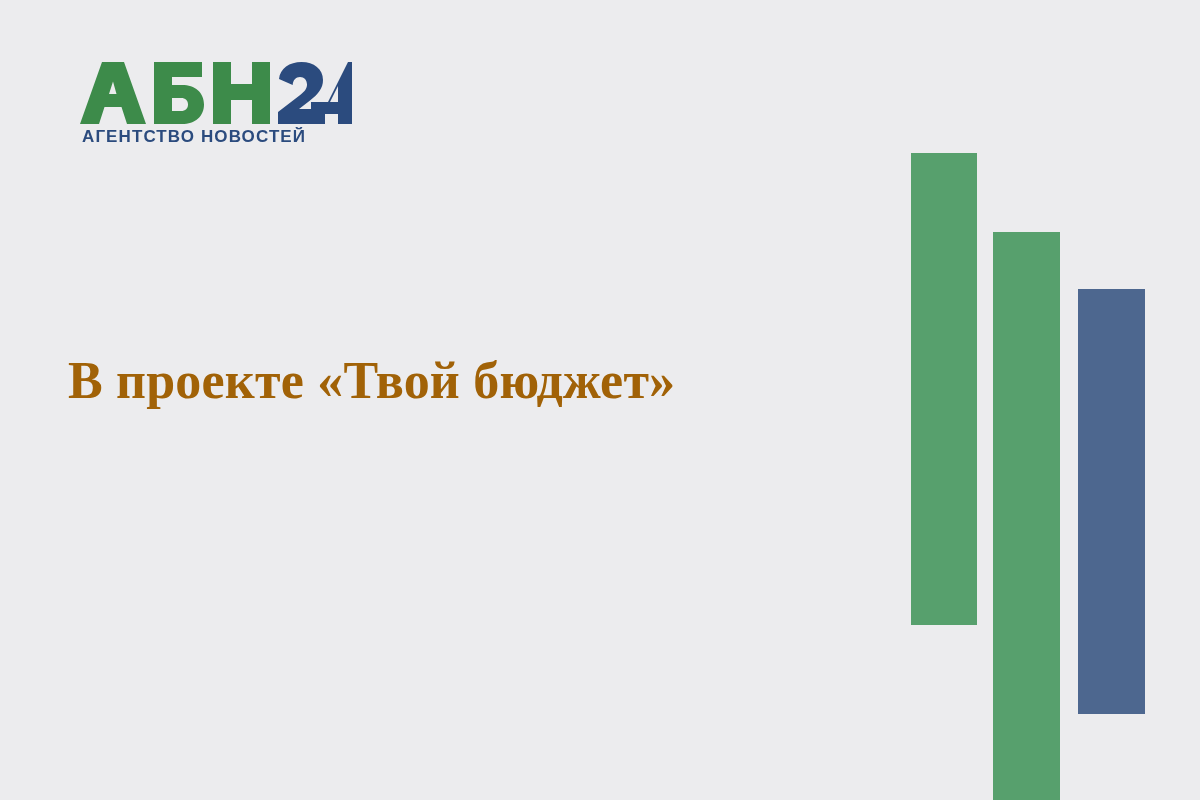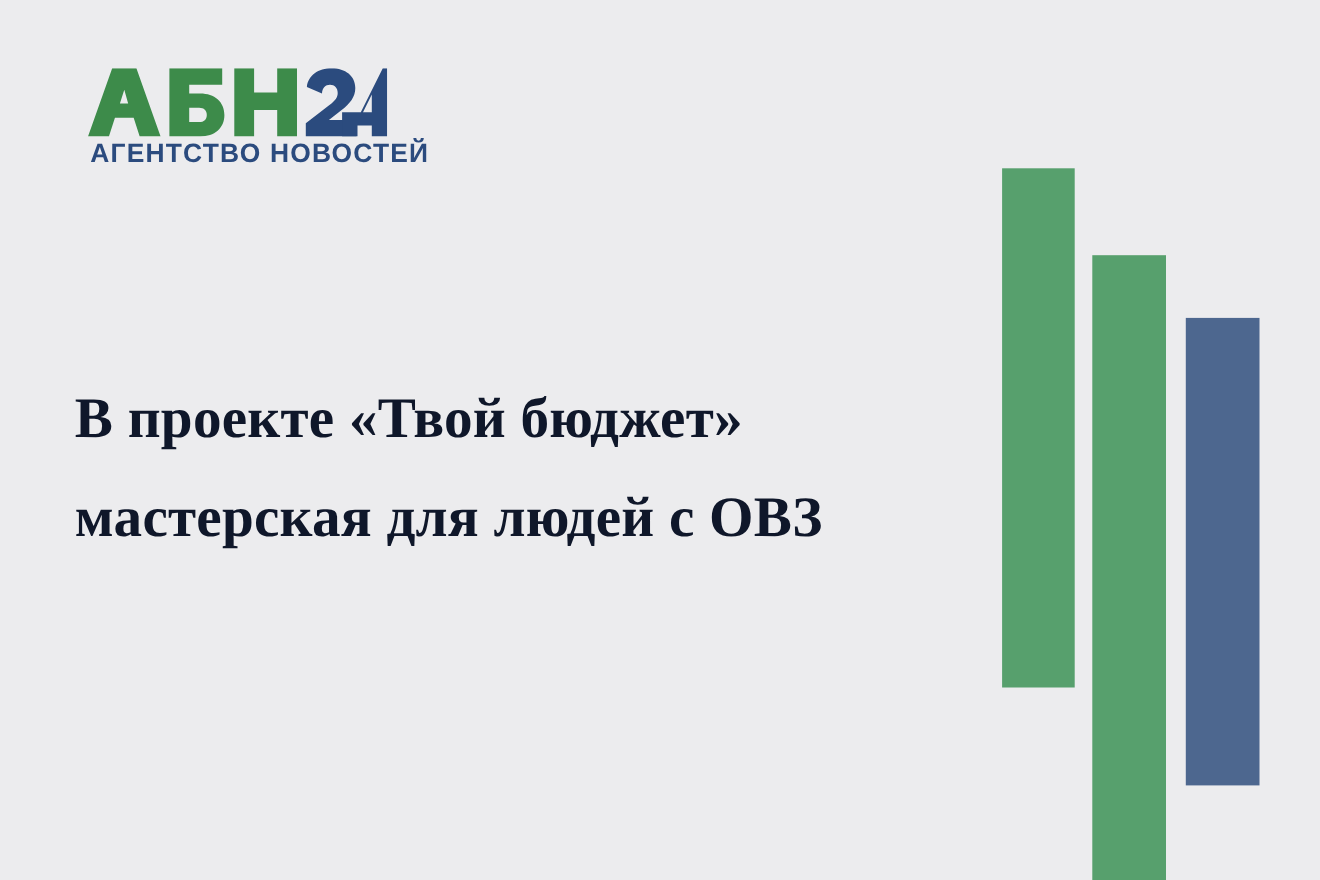--- a/index.html
+++ b/index.html
@@ -37,21 +37,21 @@
   }
   #logo-mark svg {
     display: block;
   }
   #logo-tagline {
     position: absolute;
     left: 2px;
     top: 66px;
     font-family: "Liberation Sans", sans-serif;
     font-weight: 700;
-    font-size: 24px;
+    font-size: 17px;
     letter-spacing: 1.1px;
     color: #2b4b7e;
     white-space: nowrap;
     line-height: 1;
   }
 
   
   #headline {
     position: absolute;
     left: 68px;
@@ -111,23 +111,22 @@
 
         <path d="M248 40 L268 0 L272 0 L272 62 L258 62 L258 52 L245 52 L245 62
                  L231 62 L231 40 Z
                  M250 40 L258 40 L258 24 Z" fill="#2b4b7e"></path>
       </svg>
     </div>
 
     <div id="logo-tagline">АГЕНТСТВО НОВОСТЕЙ</div>
   </div>
 
-  <div id="headline" style="color: #0f172a;">
+  <div id="headline" style="color: #a16207;">
     <span class="hl-line">В проекте «Твой бюджет»</span>
-    <span class="hl-line">мастерская для людей с ОВЗ</span>
   </div>
 
   <div id="bars">
     <div class="bar" style="left: 911px; top: 153px; width: 66px; height: 472px; background: rgb(87, 160, 109);"></div>
     <div class="bar" style="left: 993px; top: 232px; width: 67px; height: 568px; background: rgb(87, 160, 109);"></div>
     <div class="bar" style="left: 1078px; top: 289px; width: 67px; height: 425px; background: rgb(77, 103, 143);"></div>
   </div>
 
 </div>
 

